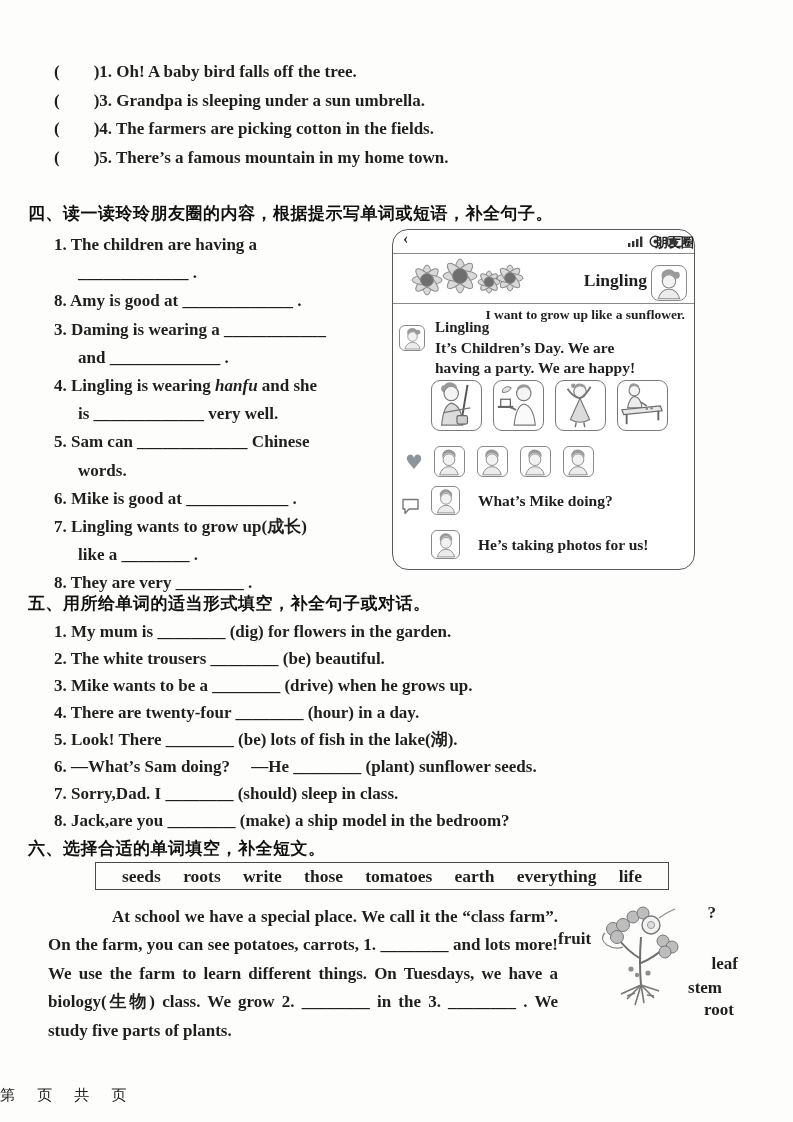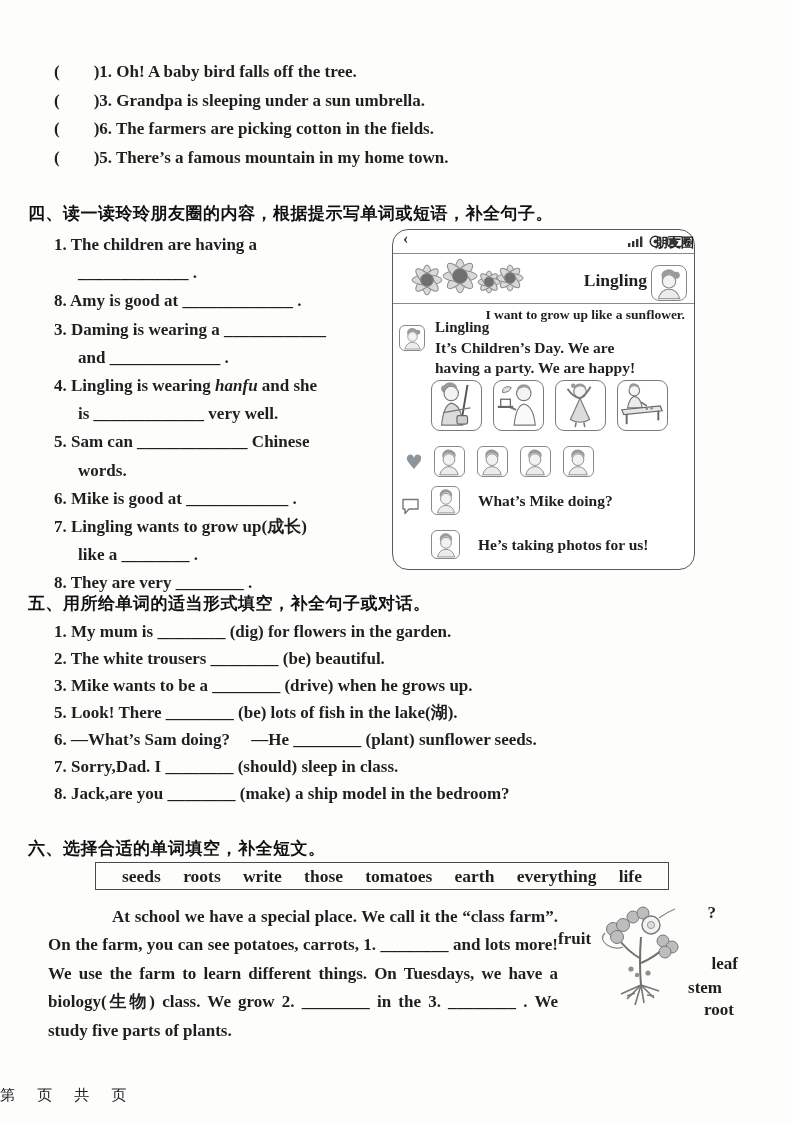--- a/index.html
+++ b/index.html
@@ -87,21 +87,21 @@
   svg{display:block;}
 </style>
 </head>
 <body>
 
 <div class="page">
 
   <div class="listening">
       <div class="listen-line">(　　)1. Oh! A baby bird falls off the tree.</div>
       <div class="listen-line">(　　)3. Grandpa is sleeping under a sun umbrella.</div>
-      <div class="listen-line">(　　)6. The farmers are picking cotton in the fields.</div>
+      <div class="listen-line">(　　)4. The farmers are picking cotton in the fields.</div>
       <div class="listen-line">(　　)5. There’s a famous mountain in my home town.</div>
     </div>
 
   <div class="sec-head s4h">四、读一读玲玲朋友圈的内容，根据提示写单词或短语，补全句子。</div>
   <div class="s4list">
       <div class="s4q"><span>1. The children are having a
 _____________ .</span><i></i><span></span></div>
       <div class="s4q"><span>8. Amy is good at _____________ .</span><i></i><span></span></div>
       <div class="s4q"><span>3. Daming is wearing a ____________
 and _____________ .</span><i></i><span></span></div>
@@ -314,20 +314,21 @@
           </div>
         </div>
     </div>
   </div>
 
   <div class="sec-head s5h">五、用所给单词的适当形式填空，补全句子或对话。</div>
   <div class="s5list">
       <div class="s5q">1. My mum is ________ (dig) for flowers in the garden.</div>
       <div class="s5q">2. The white trousers ________ (be) beautiful.</div>
       <div class="s5q">3. Mike wants to be a ________ (drive) when he grows up.</div>
+      <div class="s5q">4. There are twenty-four ________ (hour) in a day.</div>
       <div class="s5q">5. Look! There ________ (be) lots of fish in the lake(湖).</div>
       <div class="s5q">6. —What’s Sam doing?　 —He ________ (plant) sunflower seeds.</div>
       <div class="s5q">7. Sorry,Dad. I ________ (should) sleep in class.</div>
       <div class="s5q">8. Jack,are you ________ (make) a ship model in the bedroom?</div>
     </div>
 
   <div class="sec-head s6h">六、选择合适的单词填空，补全短文。</div>
   <div class="wordbank">
       <span class="wb">seeds</span>
       <span class="wb">roots</span>

